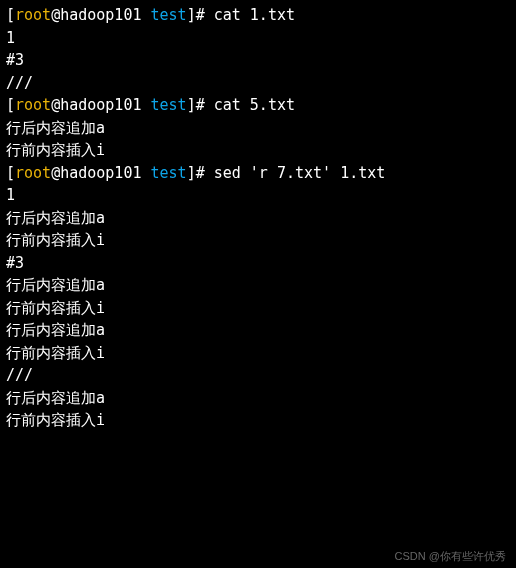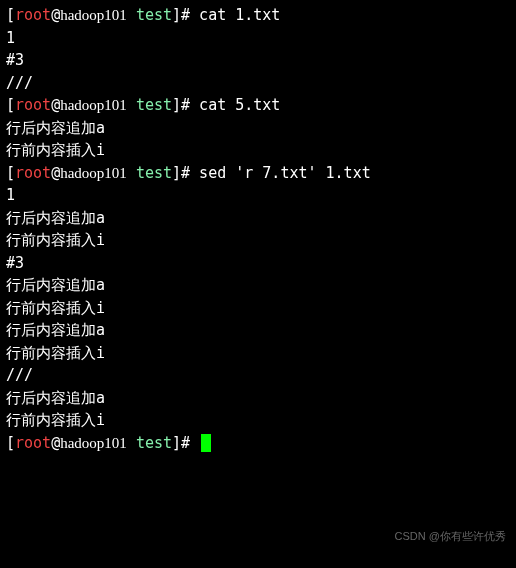--- a/index.html
+++ b/index.html
@@ -19,52 +19,51 @@
       overflow: hidden;
     }
     .line {
       white-space: pre;
       color: #ffffff;
     }
     .prompt-bracket {
       color: #ffffff;
     }
     .prompt-user {
-      color: #ef4444;
+      color: #eab308;
     }
     .prompt-at {
       color: #ffffff;
     }
     .prompt-host {
       color: #ffffff;
-      font-family: Liberation Serif, serif;
     }
     .prompt-path {
-      color: #86efac;
+      color: #0ea5e9;
     }
     .prompt-hash {
       color: #ffffff;
     }
     .cmd {
       color: #ffffff;
     }
     .output {
       color: #ffffff;
     }
     .cursor {
       display: inline-block;
       width: 10px;
       height: 18px;
       background: #00ff00;
       vertical-align: text-bottom;
       margin-left: 2px;
     }
     .watermark {
       position: absolute;
-      bottom: 24px;
+      bottom: 4px;
       right: 10px;
       color: #888888;
       font-size: 11px;
       font-family: sans-serif;
       opacity: 0.75;
     }
   </style>
 </head>
 <body>
 
@@ -90,17 +89,16 @@
   <div class="line output">#3</div>
   <div class="line output">行后内容追加a</div>
   <div class="line output">行前内容插入i</div>
   <div class="line output"></div>
   <div class="line output">行后内容追加a</div>
   <div class="line output">行前内容插入i</div>
   <div class="line output">///</div>
   <div class="line output">行后内容追加a</div>
   <div class="line output">行前内容插入i</div>
 
-  <div class="line"><span class="prompt-bracket">[</span><span class="prompt-user">root</span><span class="prompt-at">@</span><span class="prompt-host">hadoop101</span><span class="prompt-path"> test</span><span class="prompt-bracket">]</span><span class="prompt-hash"># </span><span class="cursor"></span></div>
 
 </div>
 
 <div class="watermark">CSDN @你有些许优秀</div>
 
 </body></html>

